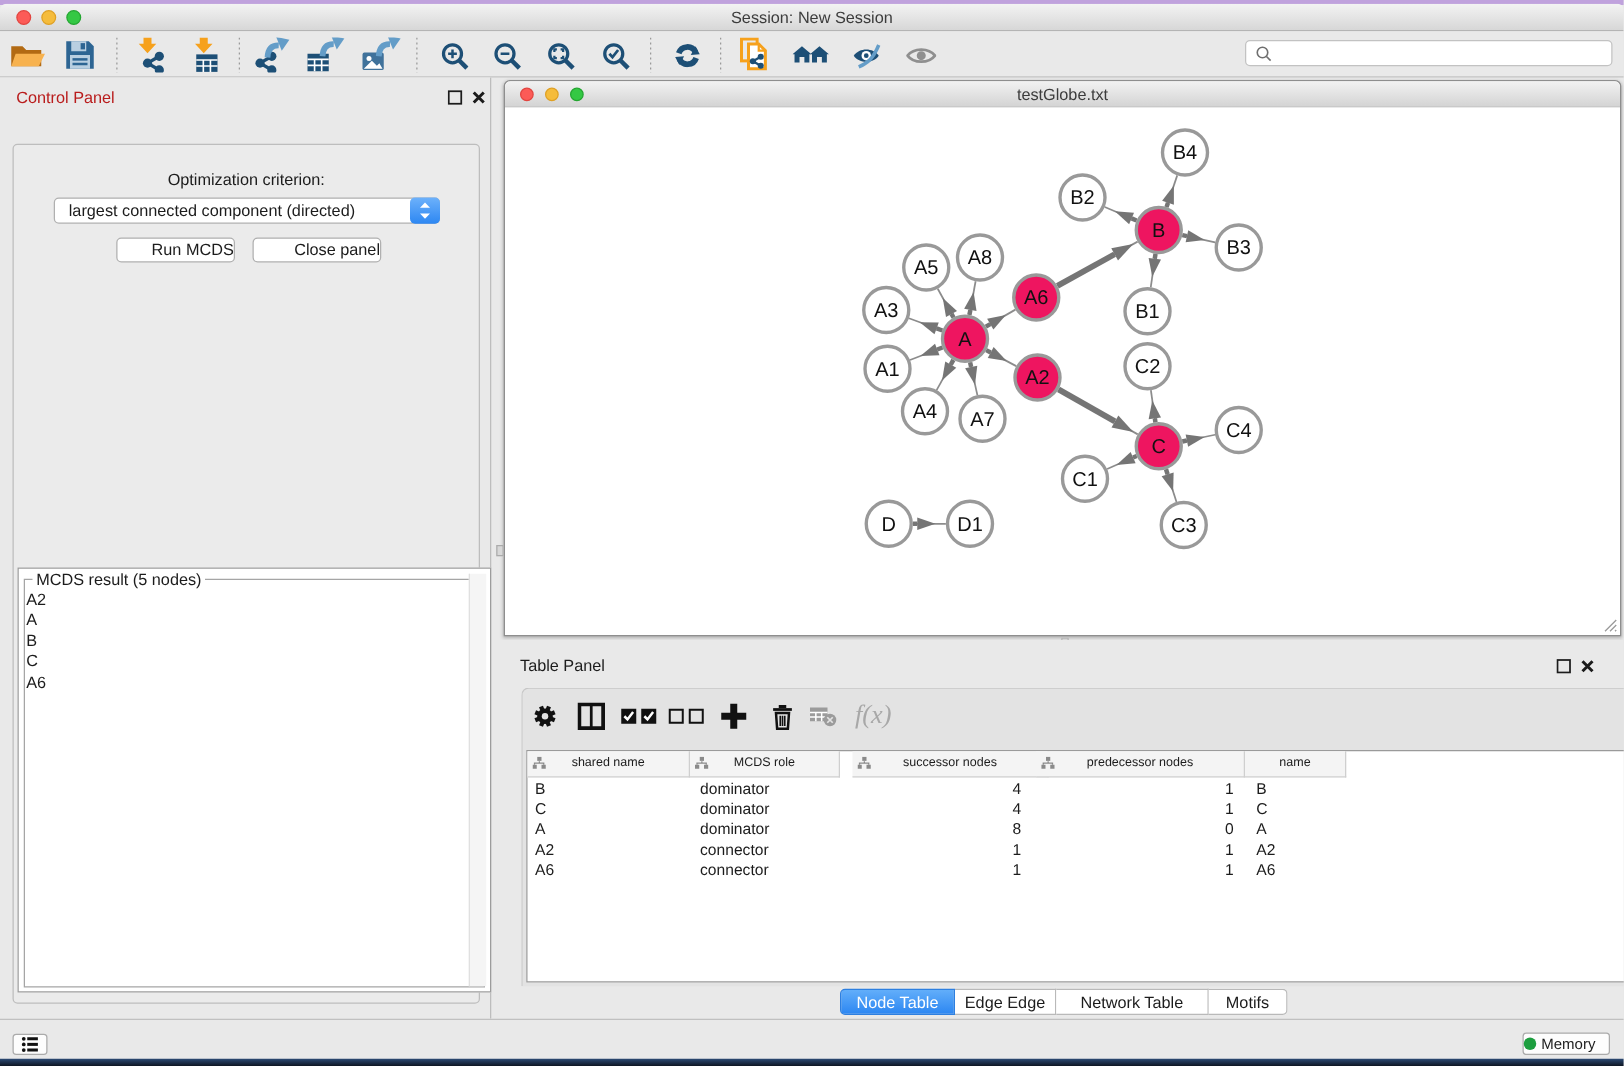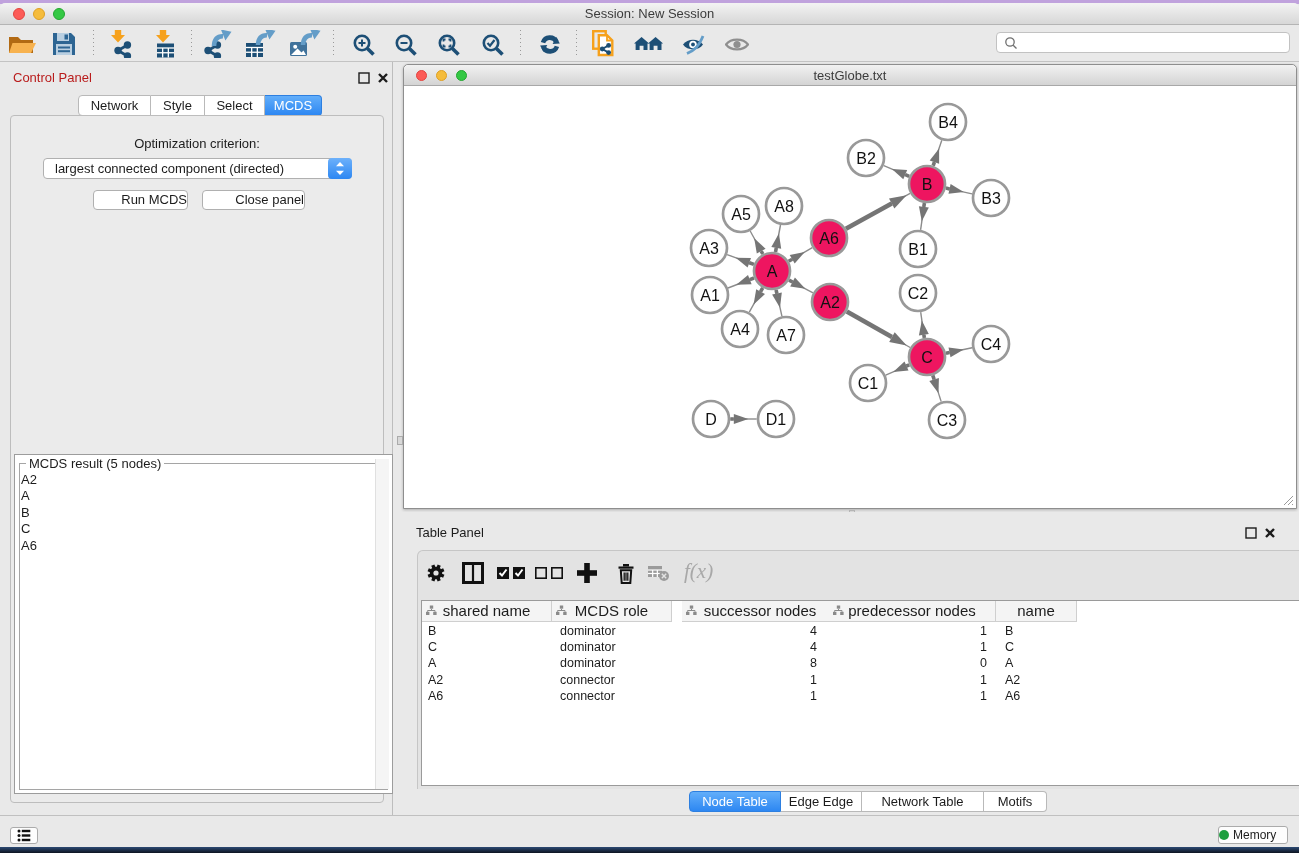--- a/index.html
+++ b/index.html
@@ -45,23 +45,23 @@
 #nettbar .title { text-align:center; font-size:13px; color:#3c3c3c; line-height:21px; }
 .ntl { width:11px; height:11px; border-radius:50%; top:5px; }
 #netcanvas { position:absolute; left:0; top:22px; width:892px; height:421px; background:#fff; }
 
 
 #tpanel { left:394px; top:512px; width:905px; height:303px; background:#e9e9e9; }
 #tpanel .phead { left:22px; top:13px; font-size:13px; }
 #tinner { left:23px; top:38px; width:1268px; height:239px; background:#e3e3e3; border:1px solid #c6c6c6; border-radius:6px 6px 0 0; border-bottom:none; }
 #ttools { position:absolute; left:0; top:0; width:100%; height:45px; }
 #ttable { position:absolute; left:3px; top:49px; width:1262px; height:186px; background:#fff; border:1px solid #9a9a9a; }
-.thead { position:absolute; left:0; top:0; height:21px; background:#f4f4f4; border-right:1px solid #cfcfcf; border-bottom:1px solid #cfcfcf; font-size:15px; text-align:center; line-height:20px; color:#1c1c1c; }
+.thead { position:absolute; left:0; top:0; height:21px; background:#f4f4f4; border-right:1px solid #cfcfcf; border-bottom:1px solid #cfcfcf; font-size:10px; text-align:center; line-height:20px; color:#1c1c1c; }
 .trow { position:absolute; font-size:12.5px; height:16.2px; line-height:16.2px; }
-.btabs { top:279px; height:20px; font-size:13px;margin-left:17px; }
+.btabs { top:279px; height:20px; font-size:13px; }
 
 #statusbar { left:0; top:815px; width:1299px; height:32px; background:#e9e9e9; border-top:1px solid #c0c0c0; }
 #listbtn { left:10px; top:11px; width:28px; height:17px; background:#fdfdfd; border:1px solid #ababab; border-radius:3px; }
 #membtn { left:1218px; top:10px; width:70px; height:18px; background:#fdfdfd; border:1px solid #ababab; border-radius:3px; font-size:12px; line-height:17px; text-align:left; }
 #deskBot { left:0; top:847px; width:1299px; height:6px; background:linear-gradient(#2c4a74,#0d1420); }
 </style>
 </head>
 <body>
 <div id="deskTop" class="abs"></div>
 <div id="titlebar" class="abs">
@@ -201,26 +201,20 @@
       </svg>
   </div>
 </div>
 
 <div id="cpanel" class="abs">
   <div class="phead abs">Control Panel</div>
   <svg class="abs" style="left:358px;top:10px" width="32" height="12" viewBox="0 0 32 12">
       <rect x="1" y="1" width="10" height="10" fill="none" stroke="#1c1c1c" stroke-width="1.4"></rect>
       <path d="M21 2 L29 10 M29 2 L21 10" stroke="#1c1c1c" stroke-width="2.4"></path>
     </svg>
-  <div class="tabsrow abs" style="left:78px;">
-    <div class="tab first" style="width:73px">Network</div>
-      <div class="tab" style="width:54px">Style</div>
-      <div class="tab" style="width:60px">Select</div>
-      <div class="tab last sel" style="width:57px">MCDS</div>
-  </div>
   <div id="cpbox" class="abs"></div>
   <div id="optlabel" class="abs">Optimization criterion:</div>
   <div id="cpselect" class="abs">largest connected component (directed)
     <div class="stepper"><svg width="24" height="21" viewBox="0 0 24 21">
           <path d="M12 4 L16 8.2 L8 8.2 Z" fill="#fff"></path>
           <path d="M12 17 L16 12.8 L8 12.8 Z" fill="#fff"></path>
         </svg></div>
   </div>
   <div class="cbtn abs" style="left:93px;width:95px;">Run MCDS</div>
   <div class="cbtn abs" style="left:202px;width:103px;">Close panel</div>

